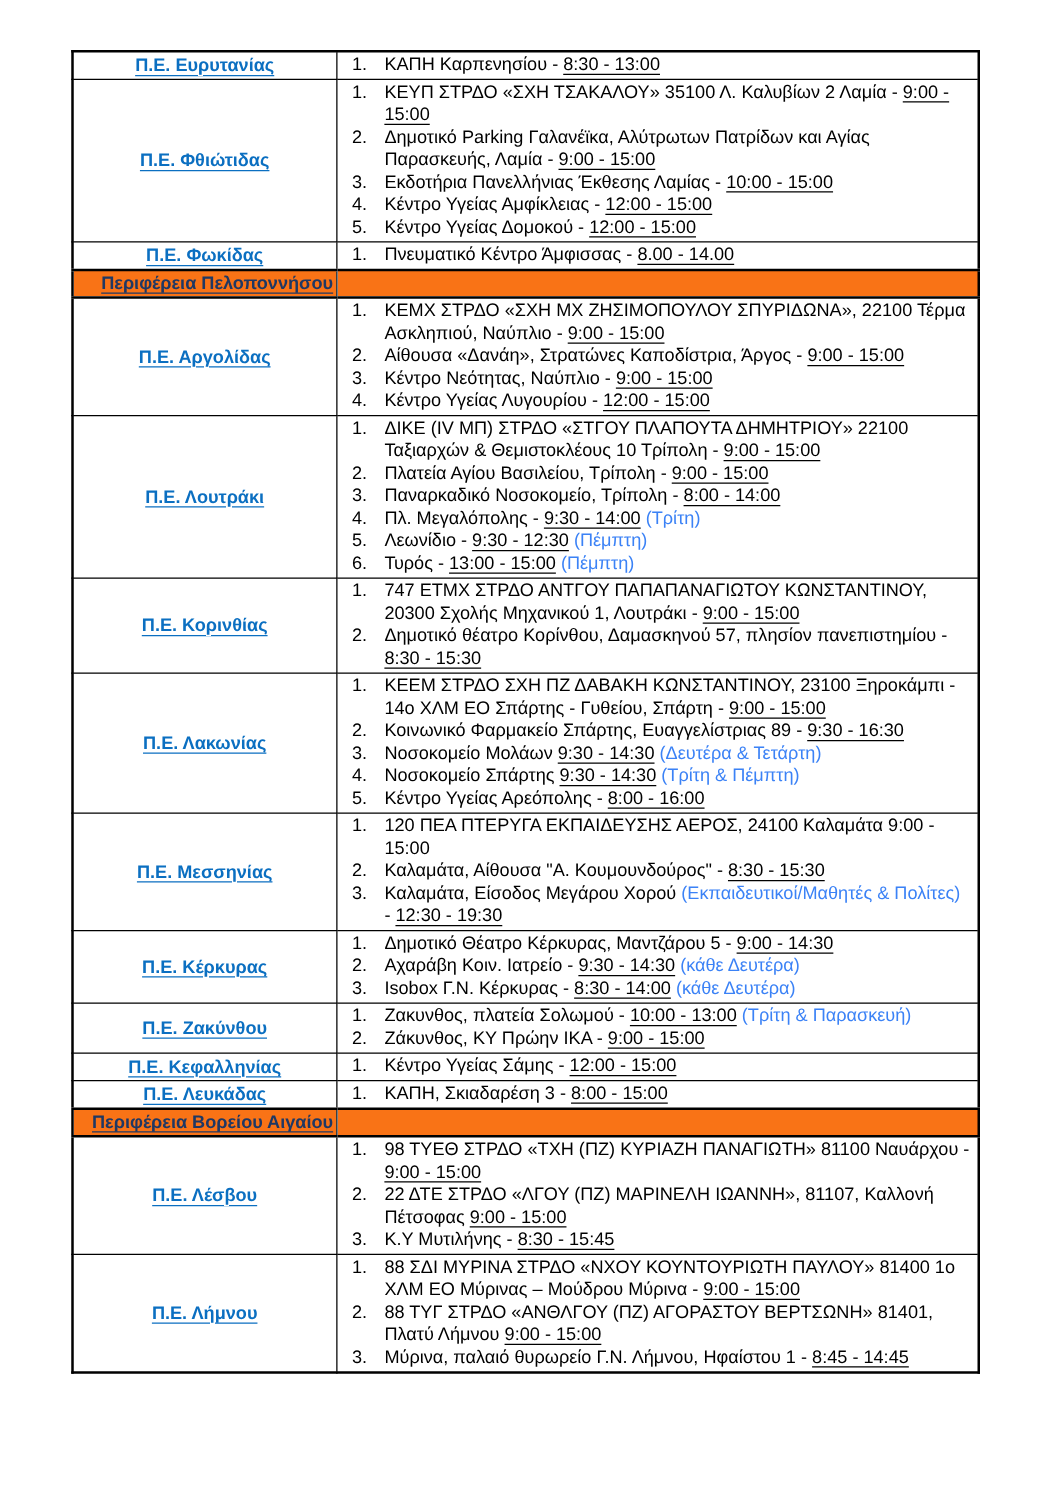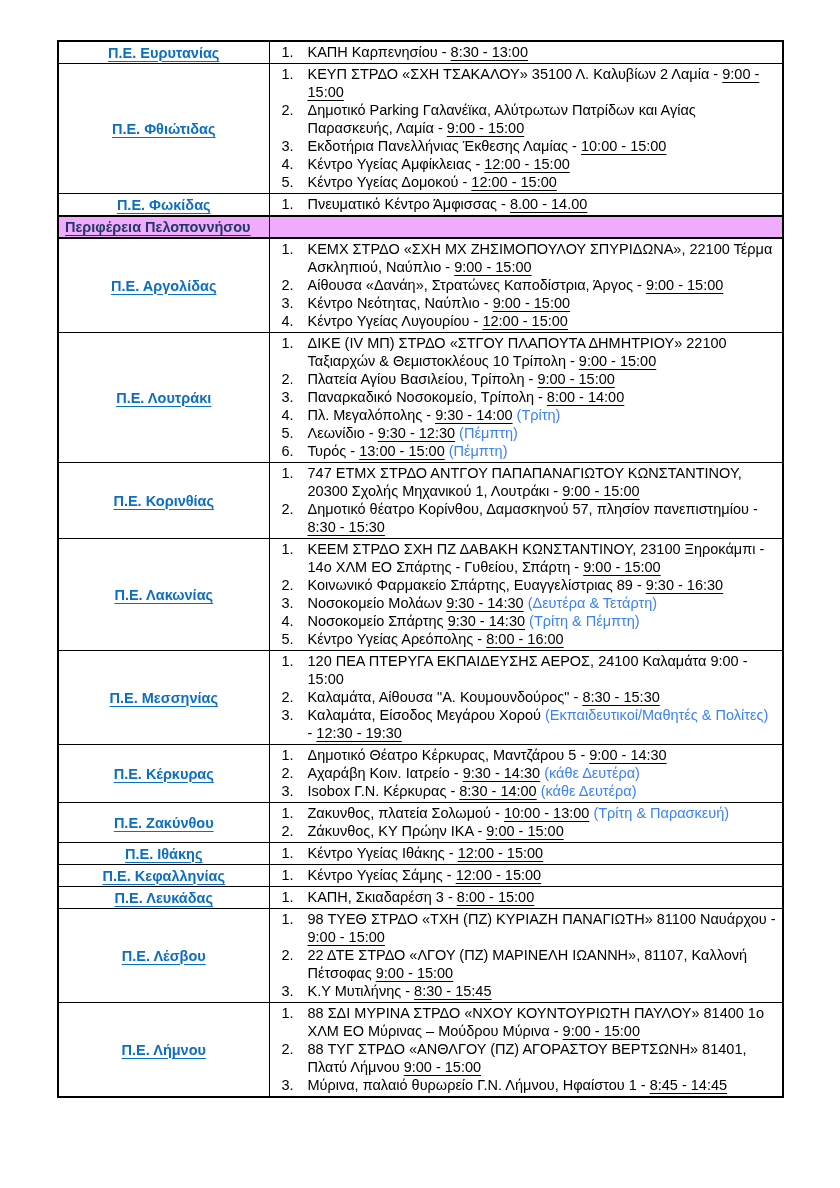--- a/index.html
+++ b/index.html
@@ -61,23 +61,24 @@
   }
   .seg-u {
     text-decoration: underline;
     text-decoration-thickness: 1.3px;
     text-underline-offset: 2.5px;
   }
   .seg-r {
     color: #3b82f6;
   }
   tr.band td {
-    background: #f0abfc;
+    background: #f97316;
     border-top-width: 2px;
     border-bottom-width: 2px;
+    text-align: right;
   }
   .band-label {
     font-weight: 700;
     color: #1F3864;
     padding-left: 4px;
     display: inline-block;
   }
   .band-label span {
     text-decoration: underline;
     text-decoration-thickness: 1.3px;
@@ -269,45 +270,40 @@
             <span class="num">1.</span>
             <span class="txt"><span>Ζακυνθος, πλατεία Σολωμού - </span><span class="seg-u">10:00 - 13:00</span><span class="seg-r"> (Τρίτη &amp; Παρασκευή)</span></span>
           </div>
           <div class="item">
             <span class="num">2.</span>
             <span class="txt"><span>Ζάκυνθος, ΚΥ Πρώην ΙΚΑ - </span><span class="seg-u">9:00 - 15:00</span></span>
           </div>
         </td>
       </tr>
       <tr>
-        <td class="region-cell"><span class="region-link">Π.Ε. Ιθάκης</span></td>
-        <td class="items-cell">
-          <div class="item">
-            <span class="num">1.</span>
-            <span class="txt"><span>Κέντρο Υγείας Ιθάκης - </span><span class="seg-u">12:00 - 15:00</span></span>
-          </div>
-        </td>
-      </tr>
-      <tr>
         <td class="region-cell"><span class="region-link">Π.Ε. Κεφαλληνίας</span></td>
         <td class="items-cell">
           <div class="item">
             <span class="num">1.</span>
             <span class="txt"><span>Κέντρο Υγείας Σάμης - </span><span class="seg-u">12:00 - 15:00</span></span>
           </div>
         </td>
       </tr>
       <tr>
         <td class="region-cell"><span class="region-link">Π.Ε. Λευκάδας</span></td>
         <td class="items-cell">
           <div class="item">
             <span class="num">1.</span>
             <span class="txt"><span>ΚΑΠΗ, Σκιαδαρέση 3 - </span><span class="seg-u">8:00 - 15:00</span></span>
           </div>
         </td>
+      </tr>
+      <tr class="band">
+        <td><span class="band-label"><span>Περιφέρεια Βορείου Αιγαίου</span></span></td>
+        <td></td>
       </tr>
       <tr>
         <td class="region-cell"><span class="region-link">Π.Ε. Λέσβου</span></td>
         <td class="items-cell">
           <div class="item">
             <span class="num">1.</span>
             <span class="txt"><span>98 ΤΥΕΘ ΣΤΡΔΟ «ΤΧΗ (ΠΖ) ΚΥΡΙΑΖΗ ΠΑΝΑΓΙΩΤΗ» 81100 Ναυάρχου - </span><span class="seg-u">9:00 - 15:00</span></span>
           </div>
           <div class="item">
             <span class="num">2.</span>

